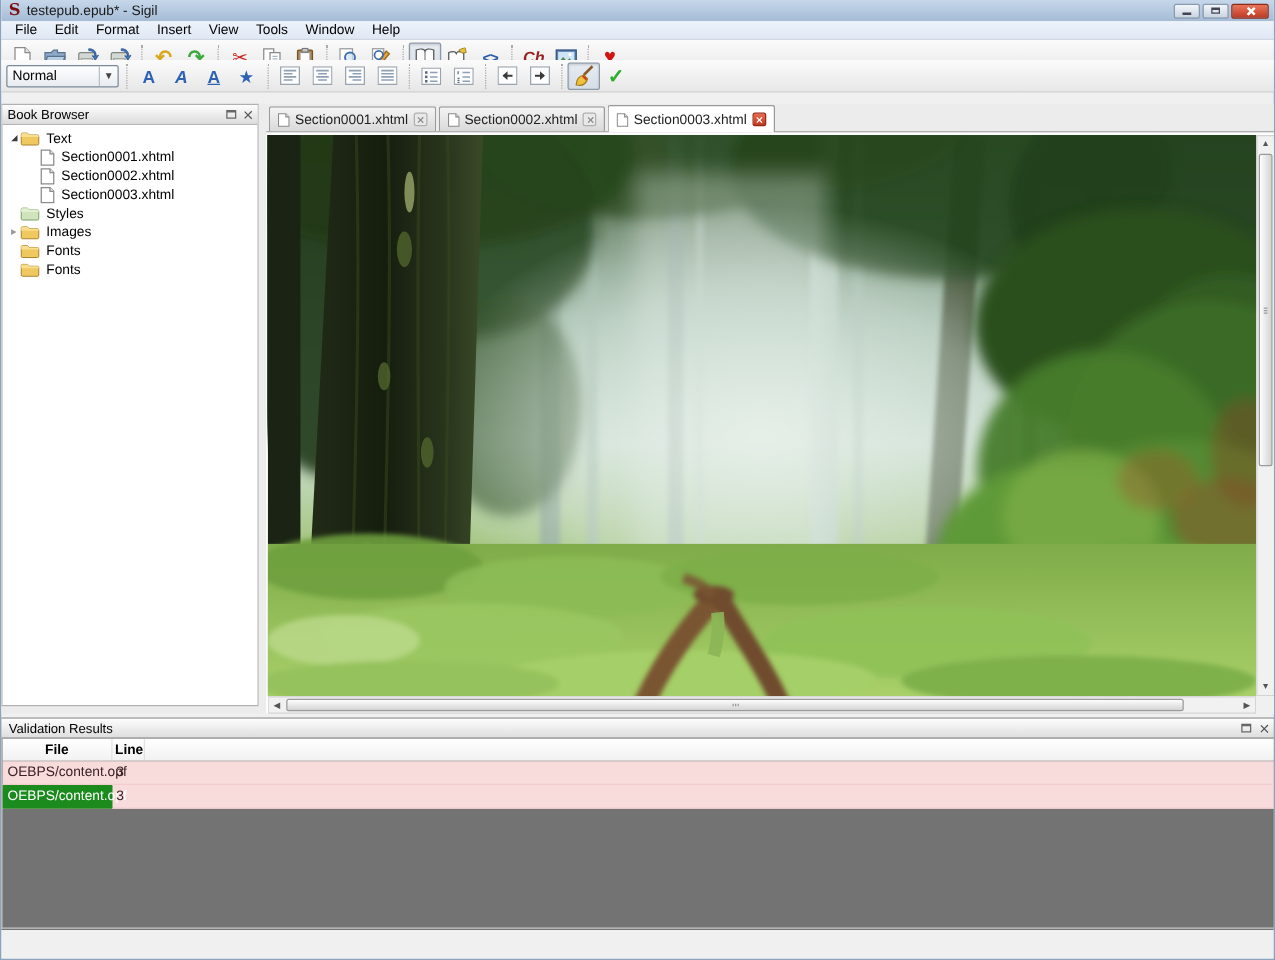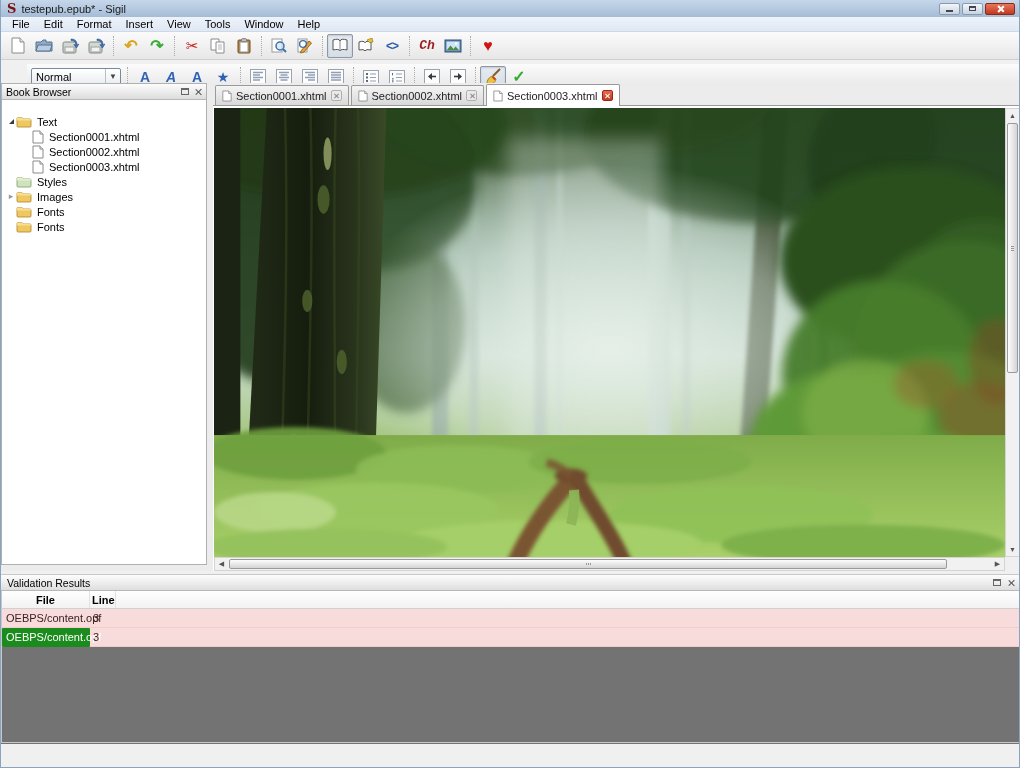--- a/index.html
+++ b/index.html
@@ -25,30 +25,30 @@
 
   
   .menubar { position:absolute; top:17px; left:0; right:0; height:15px; background:linear-gradient(#eef3fa,#dfe8f4);
     display:flex; align-items:center; padding-left:4px; border-bottom:1px solid #cfd8e4; }
   .menu-item { padding:0 7px; height:15px; line-height:15px; }
 
   
   .toolbar { position:absolute; left:0; right:0; display:flex; align-items:center; padding-left:4px;
     background:linear-gradient(#fbfbfb,#e7e7e7); border-bottom:1px solid #cfcfcf; }
   .tb1 { top:32px; height:28px; }
-  .tb2 { top:64px; height:26px;margin-left:26px; }
+  .tb2 { top:48px; height:26px; }
   .sep { width:1px; height:20px; border-left:1px dotted #aaa; margin:0 4px; }
   .tbtn { width:26px; height:24px; display:flex; align-items:center; justify-content:center; border:1px solid transparent; border-radius:2px; }
   .tb2 .tbtn { height:22px; }
   .tbtn.pressed { border:1px solid #8a98a8; background:linear-gradient(#e7ecf2,#d5dde6); box-shadow:inset 0 1px 2px rgba(0,0,0,.15); }
   .g-undo { color:#d9a71c; font-size:16px; font-weight:bold; }
   .g-redo { color:#3aaa3a; font-size:16px; font-weight:bold; }
   .g-cut  { color:#cc2222; font-size:15px; }
   .g-code { color:#2a5aa8; font-weight:bold; font-size:12px; letter-spacing:-1px; }
-  .g-ch   { color:#9a1f1f; font-family:Liberation Mono, monospace; font-weight:bold; font-size:13px; font-style:italic; }
+  .g-ch   { color:#9a1f1f; font-family:Liberation Sans, sans-serif; font-weight:bold; font-size:13px; font-style:italic; }
   .g-heart{ color:#d01414; font-size:16px; }
   .g-A    { color:#2f62b4; font-weight:bold; font-size:14px; }
   .g-A.it { font-style:italic; }
   .g-A.un { text-decoration:underline; }
   .g-star { color:#2f62b4; font-size:14px; }
   .g-check{ color:#2fae2f; font-weight:bold; font-size:16px; }
 
   .combo { width:90px; height:18px; border:1px solid #7a8a9a; border-radius:2px; background:linear-gradient(#fff,#e8ecf0);
     display:flex; align-items:center; margin-right:2px; }
   .combo-text { flex:1; padding-left:4px; }
@@ -59,21 +59,21 @@
 
   .book-browser { position:absolute; left:0; top:0; width:206px; height:482px; background:#fff; border:1px solid #b0b0b0; }
   .panel-head { height:16px; background:linear-gradient(#fdfdfd,#dcdcdc); border-bottom:1px solid #b8b8b8;
     display:flex; align-items:center; padding:0 4px; font-size:10.5px; }
   .panel-head .ph-icons { margin-left:auto; display:flex; gap:5px; align-items:center; }
   .float-ic { width:8px; height:7px; border:1px solid #666; border-top:2px solid #666; }
   .close-ic { position:relative; width:8px; height:8px; }
   .close-ic::before,.close-ic::after { content:""; position:absolute; left:3.5px; top:0; width:1.4px; height:8px; background:#555; }
   .close-ic::before{transform:rotate(45deg);} .close-ic::after{transform:rotate(-45deg);}
 
-  .tree { padding-top:14px; }
+  .tree { padding-top:3px; }
   .tree-row { display:flex; align-items:center; height:15px; padding-left:4px; }
   .tree-row .arrow { width:10px; display:flex; justify-content:center; align-items:center; }
   .tri-exp { width:0; height:0; border-left:5px solid transparent; border-bottom:5px solid #3a3a3a; }
   .tri-col { color:#9a9a9a; font-size:9px; line-height:9px; }
   .tree-row .ic { margin-right:5px; display:flex; }
   .tree-row.child { padding-left:30px; }
   .tree-label { white-space:nowrap; }
 
   .splitter { position:absolute; left:206px; top:0; width:6px; height:488px; background:#ececec; }
 

